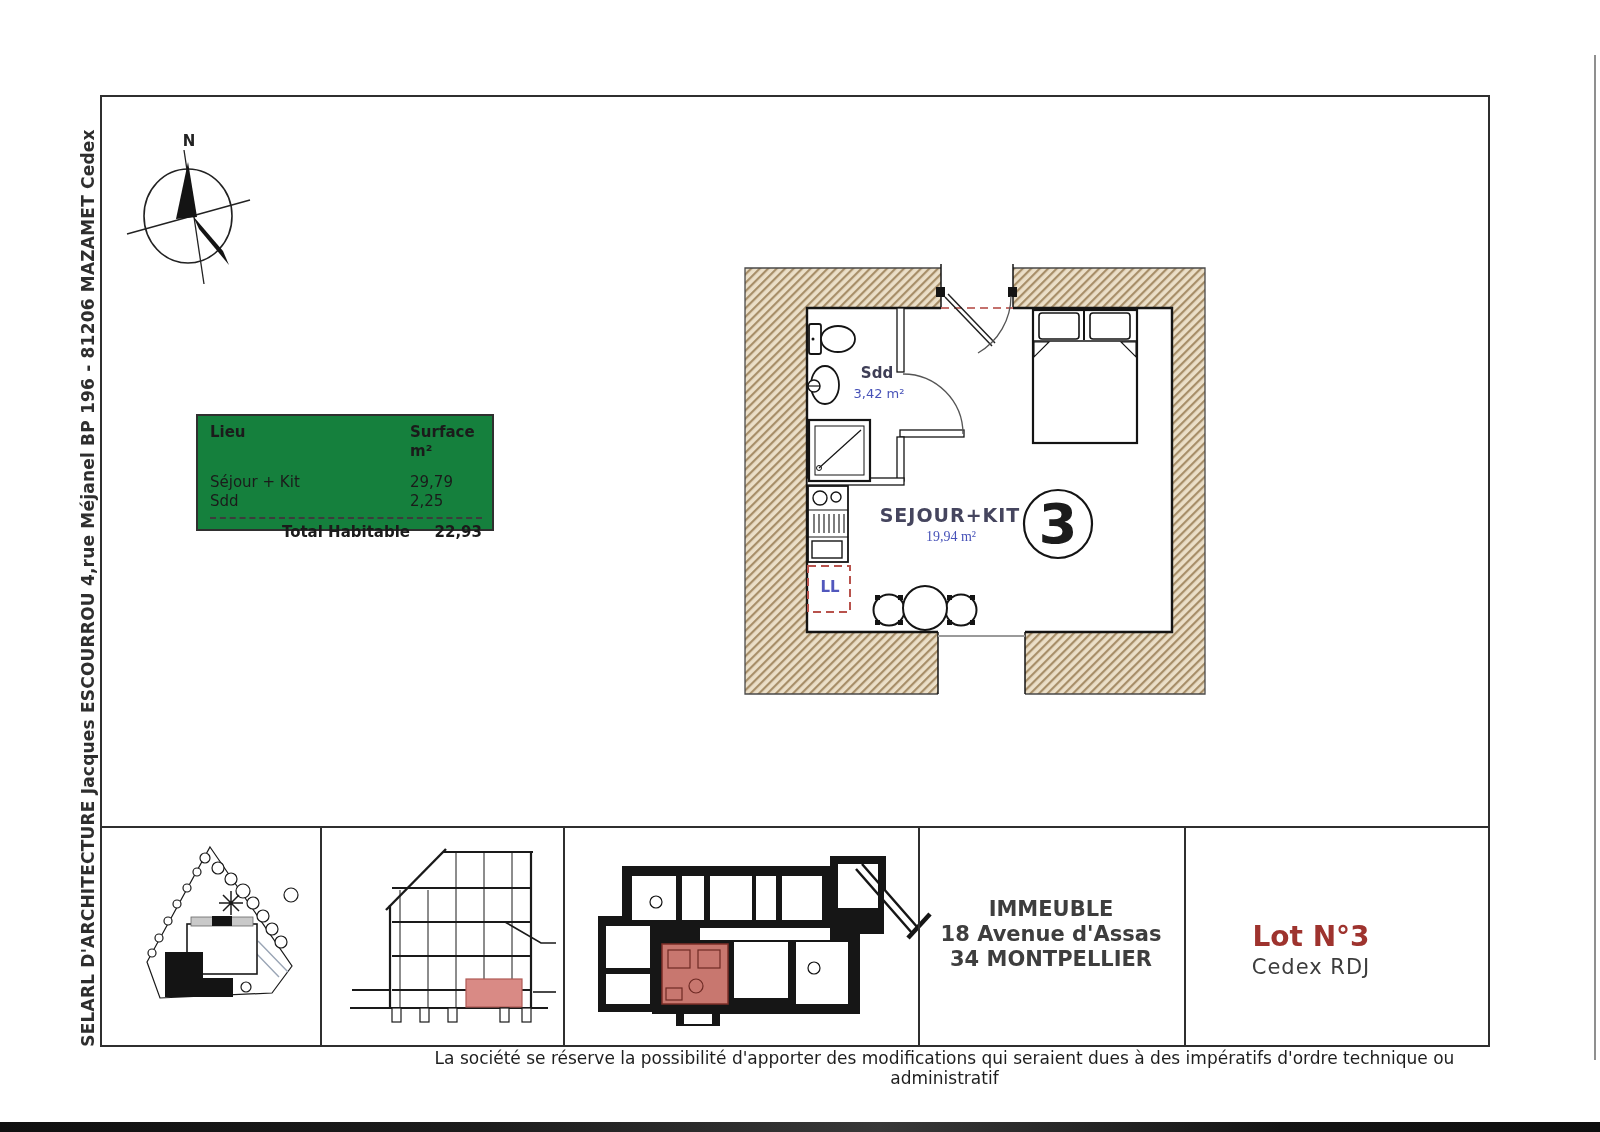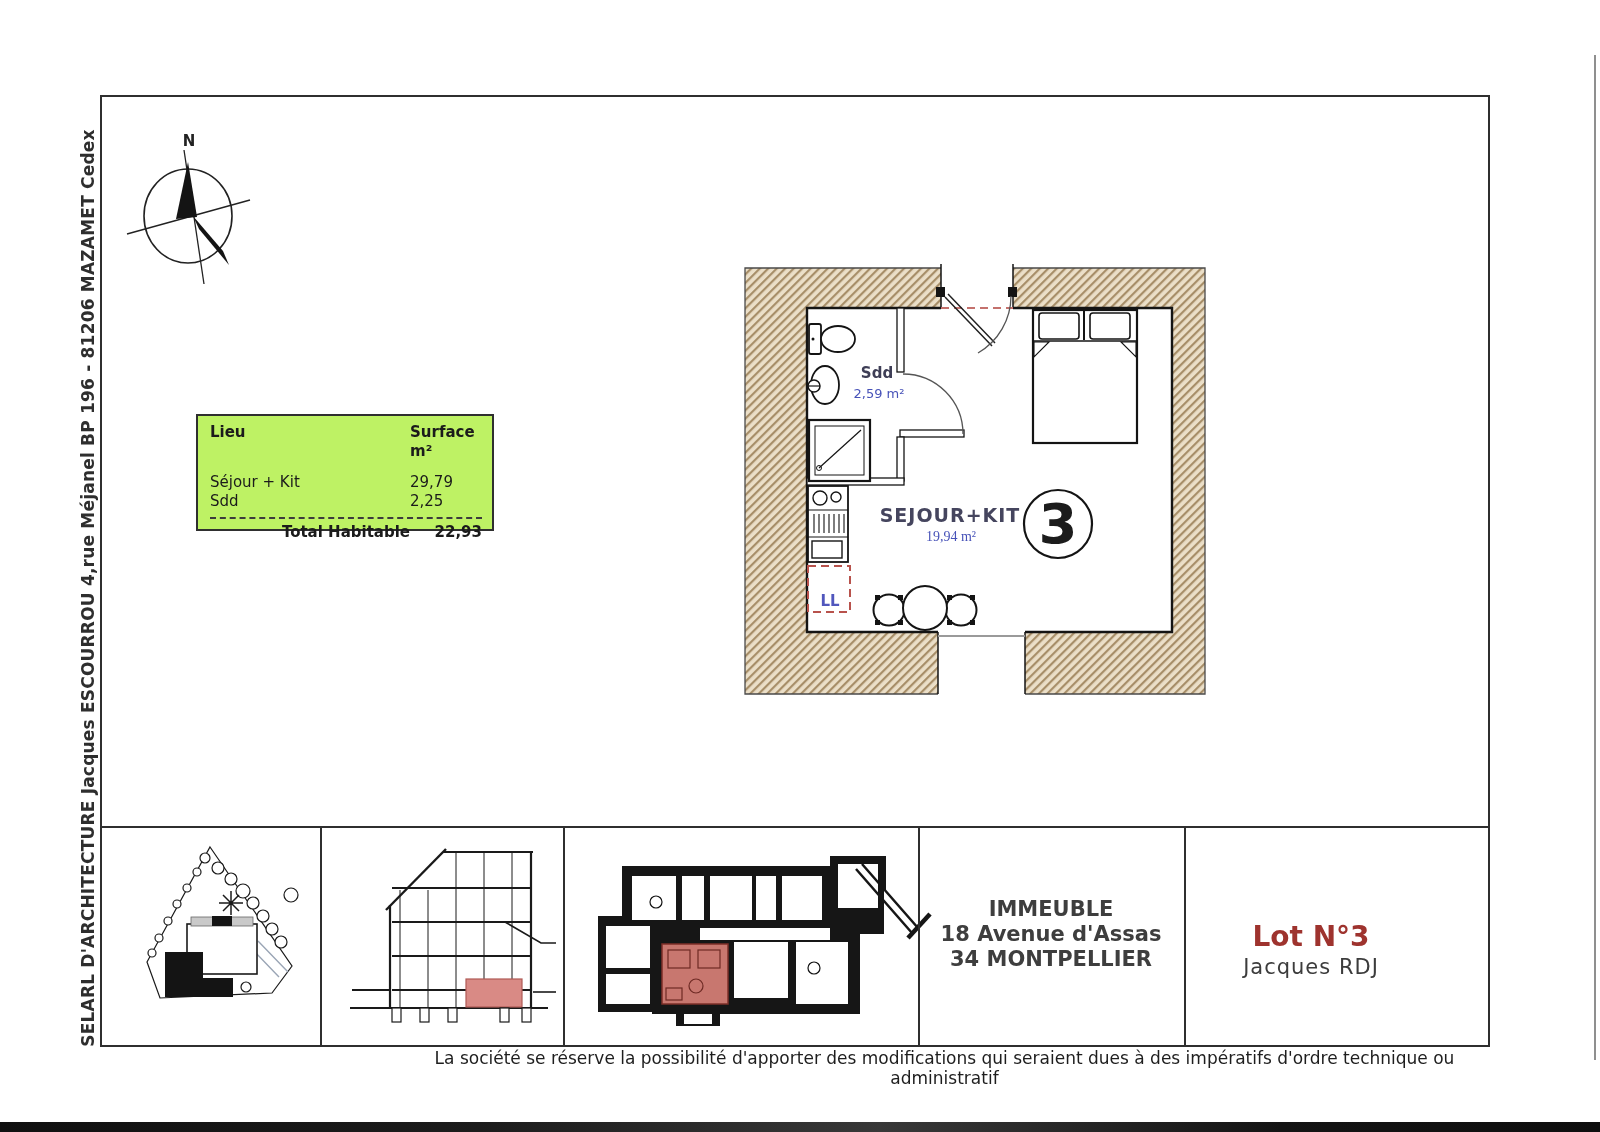--- a/index.html
+++ b/index.html
@@ -22,35 +22,35 @@
   .bottom-bar{position:absolute;left:0;top:1122px;width:1600px;height:10px;
       background:linear-gradient(90deg,#101010,#1c1c1c 30%,#383838 55%,#141414 80%,#0e0e0e);}
 
   
   .sidebar-text{position:absolute;left:88px;top:588px;transform:translate(-50%,-50%) rotate(-90deg);
       white-space:nowrap;font-size:17px;font-weight:bold;color:#2e2e2e;letter-spacing:0.2px;}
 
   
   .surface-table{position:absolute;left:196px;top:414px;width:298px;height:117px;
       border:2px solid #2f2f2f;box-sizing:border-box;padding:7px 10px 6px 12px;
-      font-size:15px;color:#1b1b1b;display:flex;flex-direction:column;background:#bef264;}
+      font-size:15px;color:#1b1b1b;display:flex;flex-direction:column;background:#15803d;}
   .st-row{display:grid;grid-template-columns:200px 1fr;line-height:19px;}
   .st-head{font-weight:bold;margin-bottom:12px;}
   .st-dash{border-top:2px dashed #3c3c3c;margin:6px 0 4px;}
   .st-total{font-weight:bold;text-align:right;}
 
   
   .lbl{position:absolute;text-align:center;}
   .t-n{left:174px;top:132px;width:30px;font-size:15px;font-weight:bold;color:#222;}
   .t-sdd{left:845px;top:364px;width:64px;font-size:15px;font-weight:bold;color:#3e3e56;}
   .t-sdd-area{left:840px;top:386px;width:78px;font-size:13px;color:#4752b8;}
   .t-sejour{left:869px;top:504px;width:162px;font-size:19px;font-weight:bold;
             letter-spacing:1px;color:#45455e;}
   .t-sejour-area{left:901px;top:529px;width:100px;font-size:14px;color:#4752b8;font-family:Liberation Serif, serif;}
-  .t-ll{left:811px;top:578px;width:38px;font-size:15px;font-weight:600;color:#5157bd;margin-top:14px;}
+  .t-ll{left:811px;top:578px;width:38px;font-size:15px;font-weight:600;color:#5157bd;}
   .t-lot3{left:1033px;top:494px;width:50px;height:62px;font-size:56px;font-weight:bold;
           color:#1c1c1c;line-height:60px;}
   .t-building{left:920px;top:897px;width:262px;font-size:21px;line-height:25px;
           font-weight:600;color:#3e3e3e;}
   .t-lot-label{left:1180px;top:920px;width:262px;font-size:28px;font-weight:bold;color:#9e332e;}
   .t-level{left:1180px;top:955px;width:262px;font-size:21px;color:#3c3c3c;letter-spacing:1px;}
   .disclaimer{left:392px;top:1048px;width:1105px;font-size:17px;color:#1e1e1e;}
 </style>
 </head>
 <body>
@@ -283,29 +283,29 @@
       <span>2,25</span>
     </div>
     <div class="st-dash"></div>
     <div class="st-row st-total">
       <span>Total Habitable</span>
       <span>22,93</span>
     </div>
   </div>
 
   <div class="lbl t-sdd">Sdd</div>
-  <div class="lbl t-sdd-area">2,59 m²</div>
+  <div class="lbl t-sdd-area">3,42 m²</div>
   <div class="lbl t-sejour">SEJOUR+KIT</div>
   <div class="lbl t-sejour-area">19,94 m²</div>
   <div class="lbl t-ll">LL</div>
   <div class="lbl t-lot3">3</div>
 
   <div class="lbl t-building">
     <div>IMMEUBLE</div>
     <div>18 Avenue d'Assas</div>
     <div>34 MONTPELLIER</div>
   </div>
   <div class="lbl t-lot-label">Lot N°3</div>
-  <div class="lbl t-level">Jacques RDJ</div>
+  <div class="lbl t-level">Cedex RDJ</div>
 
   <div class="lbl disclaimer">La société se réserve la possibilité d'apporter des modifications qui seraient dues à des impératifs d'ordre technique ou administratif</div>
 
 </div>
 
 </body></html>

